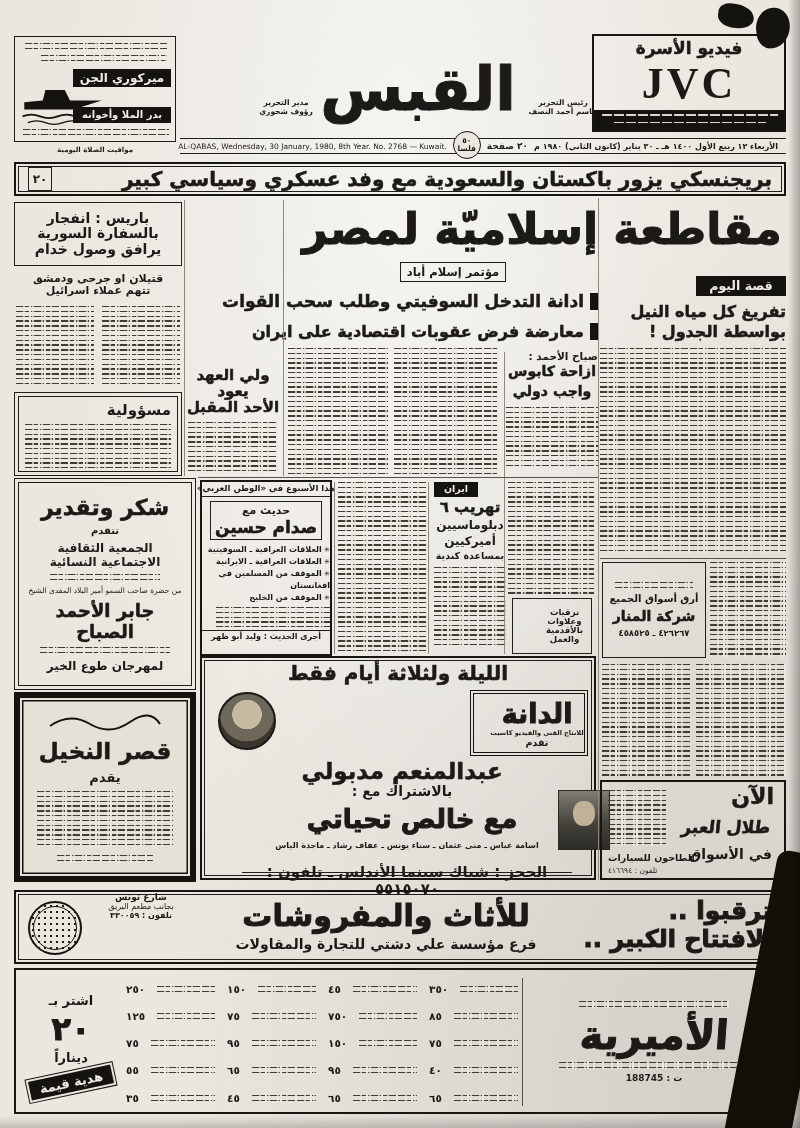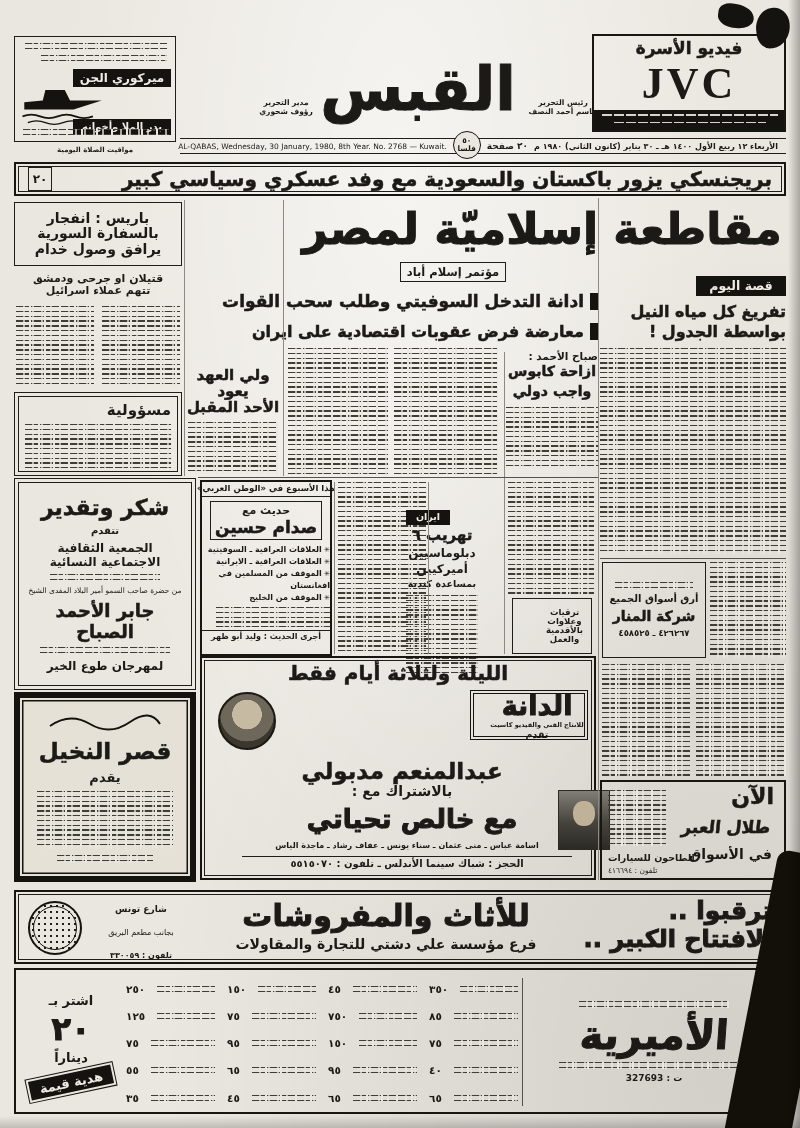--- a/index.html
+++ b/index.html
@@ -51,21 +51,21 @@
 
   <div class="abs bx" style="left:14px;top:36px;width:162px;height:106px;">
     <div class="abs sim-sm" style="left:10px;top:6px;width:142px;height:8px;"></div>
     <div class="abs sim-sm" style="left:26px;top:18px;width:126px;height:8px;"></div>
     <div class="abs inv ctr b" style="left:58px;top:32px;width:98px;height:18px;font-size:12px;">ميركوري الجن</div>
     <svg class="abs" style="left:4px;top:46px;width:88px;height:44px;" viewBox="0 0 100 50">
       <path d="M6 30 L62 30 L94 20 L58 20 L52 8 L30 8 L27 20 L6 22 Z" fill="#15130f"></path>
       <path d="M4 38 Q14 34 24 38 T44 38 T64 38 T84 38" stroke="#15130f" stroke-width="2" fill="none"></path>
       <path d="M10 45 Q20 41 30 45 T50 45 T70 45" stroke="#15130f" stroke-width="1.5" fill="none"></path>
     </svg>
-    <div class="abs inv ctr b" style="left:58px;top:70px;width:98px;height:16px;font-size:10px;margin-top:12px;">بدر الملا وأخوانه</div>
+    <div class="abs inv ctr b" style="left:58px;top:70px;width:98px;height:16px;font-size:10px;">بدر الملا وأخوانه</div>
     <div class="abs sim-sm" style="left:8px;top:92px;width:146px;height:8px;"></div>
   </div>
 
   <div class="abs ctr b st2" style="left:318px;top:46px;width:200px;height:86px;font-size:60px;">القبس</div>
   <div class="abs col" style="left:250px;top:98px;width:72px;font-size:7.5px;">
     <span class="b">مدير التحرير</span>
     <span class="b">رؤوف شحوري</span>
   </div>
   <div class="abs col" style="left:522px;top:98px;width:82px;font-size:7.5px;">
     <span class="b">رئيس التحرير</span>
@@ -152,21 +152,21 @@
       <div class="topic">العلاقات العراقية ـ الايرانية</div>
       <div class="topic">الموقف من المسلمين في افغانستان</div>
       <div class="topic">الموقف من الخليج</div>
       <div class="sim-sm" style="margin-top:3px;width:114px;height:20px;"></div>
     </div>
     <div class="ctr b" style="height:14px;font-size:8px;border-top:1px solid #201e1b;margin-top:3px;">أجرى الحديث : وليد أبو ظهر</div>
   </div>
 
   <div class="abs sim-sm" style="left:338px;top:482px;width:88px;height:172px;"></div>
 
-  <div class="abs" style="left:406px;top:482px;width:72px;height:172px;margin-top:28px;">
+  <div class="abs" style="left:434px;top:482px;width:72px;height:172px;">
     <div class="inv ctr b" style="width:44px;height:15px;font-size:9.5px;margin-right:auto;">ايران</div>
     <div class="ctr b st1" style="height:20px;font-size:15px;">تهريب ٦</div>
     <div class="ctr b" style="height:16px;font-size:12px;">دبلوماسيين</div>
     <div class="ctr b" style="height:16px;font-size:12px;">أميركيين</div>
     <div class="ctr b" style="height:14px;font-size:9.5px;">بمساعدة كندية</div>
     <div class="sim-sm" style="margin-top:4px;width:72px;height:80px;"></div>
   </div>
 
   <div class="abs sim-sm" style="left:508px;top:482px;width:86px;height:112px;"></div>
   <div class="abs bx ctr b pre" style="left:512px;top:598px;width:80px;height:56px;font-size:8.5px;padding-left:25px;">ترقيات وعلاوات
@@ -199,34 +199,34 @@
       <path d="M5 14 Q25 0 45 12 T85 10 T115 12" stroke="#15130f" stroke-width="2" fill="none"></path>
     </svg>
     <div class="b st1" style="font-size:23px;">قصر النخيل</div>
     <div class="b" style="font-size:13px;">يقدم</div>
     <div class="sim-sm" style="width:136px;height:58px;"></div>
     <div class="sim-sm" style="width:96px;height:8px;"></div>
   </div>
 
   <div class="abs bx2 inbx" style="left:200px;top:656px;width:396px;height:224px;">
     <div class="abs ctr b st1 nw" style="left:0;top:3px;width:100%;height:26px;font-size:20px;">الليلة ولثلاثة أيام فقط</div>
-    <div class="abs col" style="left:268px;top:32px;width:118px;height:50px;border:1.5px solid #15130f;outline:1px solid #15130f;outline-offset:-4px;justify-content:center;padding-left:16px;">
+    <div class="abs col" style="left:268px;top:32px;width:118px;height:66px;border:1.5px solid #15130f;outline:1px solid #15130f;outline-offset:-4px;justify-content:center;padding-left:16px;">
       <span class="b st2" style="font-size:27px;">الدانة</span>
       <span class="b" style="font-size:6.5px;">للانتاج الفني والفيديو كاسيت</span>
       <span class="b" style="font-size:9.5px;">تقدم</span>
     </div>
     <div class="abs" style="left:16px;top:34px;width:58px;height:58px;border-radius:50%;border:2px solid #1b1915;background:radial-gradient(circle at 50% 38%, #c6bba2 0 34%, #6e685b 35% 62%, #3b372f 63%);"></div>
     <div class="abs ctr b st1 nw" style="left:60px;top:98px;width:280px;height:30px;font-size:23px;">عبدالمنعم مدبولي</div>
     <div class="abs ctr b" style="left:60px;top:128px;width:280px;height:12px;font-size:14px;">بالاشتراك مع :</div>
     <div class="abs photo" style="left:16px;top:132px;width:52px;height:60px;">
       <div class="abs" style="left:28%;top:18%;width:44%;height:42%;background:#c0b298;border-radius:46%;"></div>
     </div>
     <div class="abs ctr b st2 nw" style="left:60px;top:142px;width:300px;height:38px;font-size:26px;">مع خالص تحياتي</div>
     <div class="abs ctr b nw" style="left:40px;top:182px;width:330px;height:12px;font-size:8px;">اسامة عباس ـ منى عثمان ـ سناء يونس ـ عفاف رشاد ـ ماجدة الياس</div>
-    <div class="abs ctr b" style="left:40px;top:198px;width:330px;height:16px;font-size:10px;border-top:1px solid #201e1b;">الحجز : شباك سينما الأندلس ـ تلفون : ٥٥١٥٠٧٠</div>
+    <div class="abs ctr b" style="left:40px;top:214px;width:330px;height:16px;font-size:15px;border-top:1px solid #201e1b;">الحجز : شباك سينما الأندلس ـ تلفون : ٥٥١٥٠٧٠</div>
   </div>
 
   <div class="abs bx2" style="left:600px;top:780px;width:186px;height:100px;">
     <div class="abs b st1" style="right:10px;top:2px;font-size:22px;">الآن</div>
     <div class="abs sim-sm" style="left:6px;top:8px;width:58px;height:56px;"></div>
     <div class="abs ctr b st1 nw" style="left:68px;top:34px;width:112px;height:22px;font-size:17px;transform:skewX(-6deg);">طلال العبر</div>
     <div class="abs b" style="right:12px;top:64px;font-size:14px;">في الأسواق</div>
     <div class="abs b" style="left:6px;top:70px;font-size:9.5px;">الطاحون للسيارات</div>
     <div class="abs" style="left:6px;top:84px;font-size:7.5px;">تلفون : ٤١٦٦٩٤</div>
   </div>
@@ -234,21 +234,21 @@
   <div class="abs bx2 inbx" style="left:14px;top:890px;width:772px;height:74px;">
     <div class="abs" style="right:12px;top:4px;width:212px;text-align:right;">
       <div class="b st2 nw" style="font-size:25px;">ترقبوا ..</div>
       <div class="b st2 nw" style="font-size:24px;">الافتتاح الكبير ..</div>
     </div>
     <div class="abs col" style="left:186px;top:6px;width:368px;gap:3px;">
       <div class="b st2 nw" style="font-size:30px;">للأثاث والمفروشات</div>
       <div class="b nw" style="font-size:14px;">فرع مؤسسة علي دشتي للتجارة والمقاولات</div>
     </div>
     <div class="abs" style="left:12px;top:9px;width:54px;height:54px;border:2px solid #15130f;border-radius:50%;outline:1px solid #15130f;outline-offset:-6px;background:radial-gradient(circle,#201e1b .9px,transparent 1.1px) 0 0/6px 6px;"></div>
-    <div class="abs col" style="left:72px;top:12px;width:106px;gap:14px;">
+    <div class="abs col" style="left:72px;top:0;width:106px;gap:0;">
       <span class="b" style="font-size:9px;">شارع تونس</span>
       <span style="font-size:8px;">بجانب مطعم البريق</span>
       <span class="b" style="font-size:8px;">تلفون : ٣٣٠٠٥٩</span>
     </div>
   </div>
 
   <div class="abs bx2" style="left:14px;top:968px;width:772px;height:146px;">
 
     <div class="abs col" style="left:6px;top:8px;width:98px;height:128px;justify-content:center;gap:2px;">
       <span class="b" style="font-size:13px;">اشتر بـ</span>
@@ -347,21 +347,21 @@
           </div>
       </div>
     </div>
 
     <div class="abs" style="left:506px;top:8px;width:1px;height:128px;background:#55524b;"></div>
 
     <div class="abs col" style="left:514px;top:6px;width:248px;height:132px;justify-content:center;gap:4px;">
       <div class="sim-sm" style="width:150px;height:7px;"></div>
       <div class="b st2" style="font-size:40px;transform:skewX(-4deg);">الأميرية</div>
       <div class="sim-sm" style="width:190px;height:7px;"></div>
-      <div class="b" style="font-size:9px;">ت : 327693</div>
+      <div class="b" style="font-size:9px;">ت : 188745</div>
     </div>
   </div>
 
   <div class="rule-v" style="left:184px;top:200px;height:276px;"></div>
   <div class="rule-v" style="left:283px;top:200px;height:276px;"></div>
   <div class="rule-v" style="left:598px;top:198px;height:682px;"></div>
   <div class="rule-v" style="left:504px;top:352px;height:302px;"></div>
   <div class="rule-v" style="left:428px;top:482px;height:172px;"></div>
   <div class="rule-v" style="left:334px;top:482px;height:172px;"></div>
   <div class="hr" style="left:198px;top:477px;width:400px;"></div>

